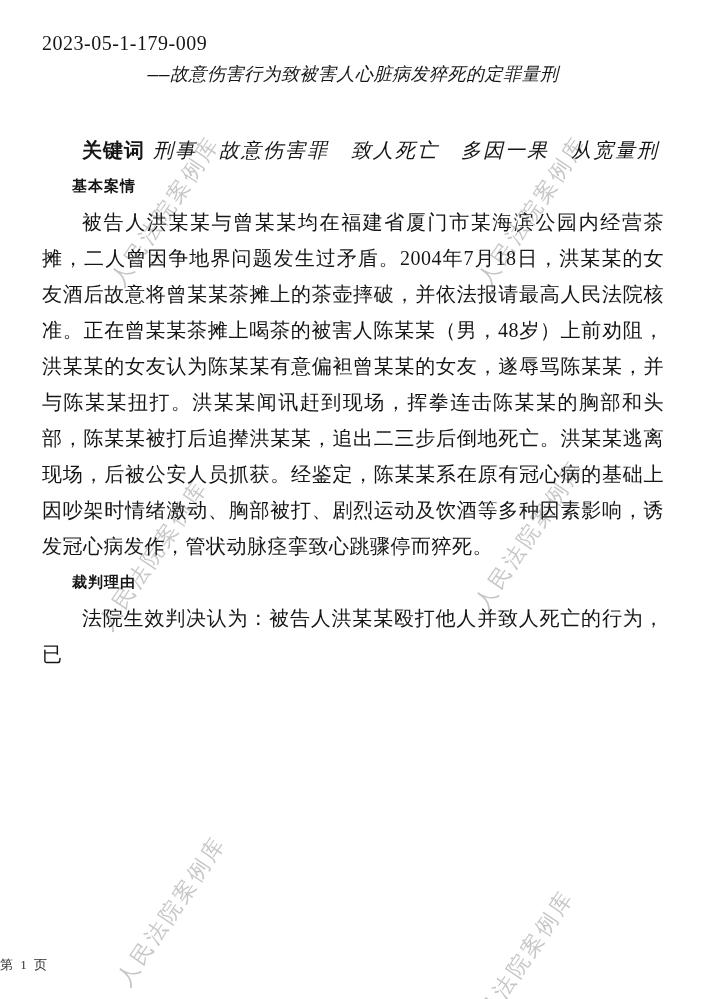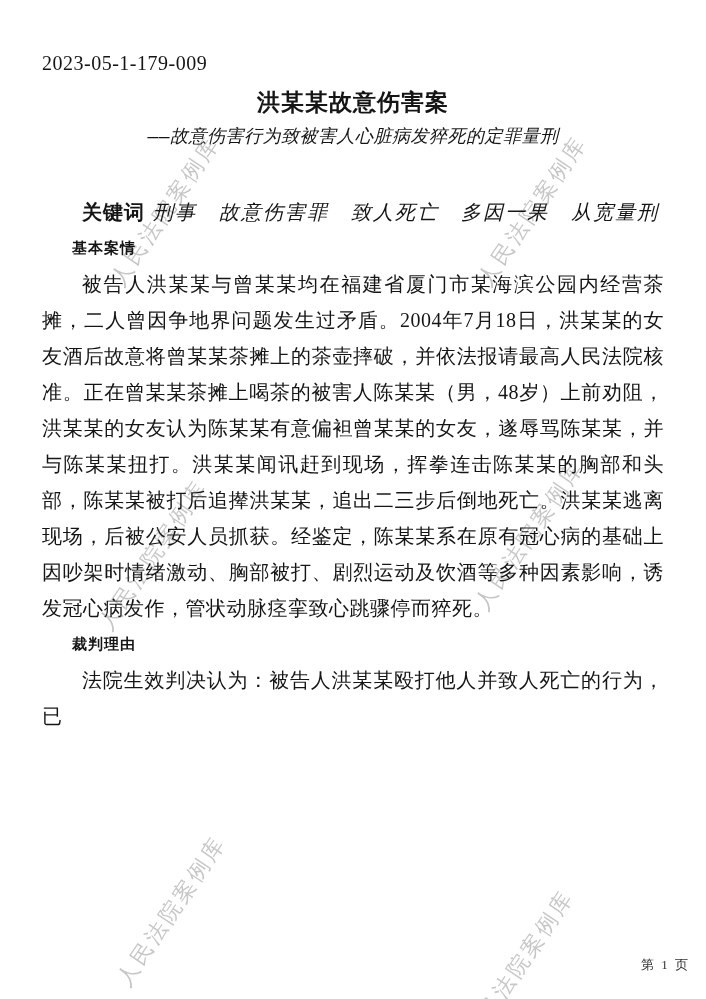--- a/index.html
+++ b/index.html
@@ -30,21 +30,21 @@
     pointer-events: none;
     user-select: none;
   }
   .content {
     position: absolute;
     left: 42px;
     right: 42px;
     top: 0;
   }
   .doc-number {
-    padding-top: 50px;
+    padding-top: 30px;
     font-size: 20px;
     line-height: 26px;
     letter-spacing: 0.5px;
   }
   .title {
     margin: 12px 0 0 0;
     text-align: center;
     font-size: 23px;
     line-height: 30px;
     font-weight: bold;
@@ -90,21 +90,21 @@
     line-height: 36px;
     text-align: justify;
     text-indent: 2em;
     letter-spacing: 0.5px;
   }
   .footer {
     position: absolute;
     left: 0;
     right: 16px;
     top: 956px;
-    text-align: right;
+    text-align: left;
     font-size: 13px;
     color: #333333;
     letter-spacing: 2px;
   }
 </style>
 </head>
 <body>
 
 <div class="page">
 
@@ -112,21 +112,20 @@
   <div class="wm" style="left:445px; top:196px;">人民法院案例库</div>
   <div class="wm" style="left:66px;  top:540px;">人民法院案例库</div>
   <div class="wm" style="left:442px; top:520px;">人民法院案例库</div>
   <div class="wm" style="left:84px;  top:896px;">人民法院案例库</div>
   <div class="wm" style="left:432px; top:950px;">人民法院案例库</div>
 
   <div class="content">
 
     <div class="doc-number">2023-05-1-179-009</div>
 
-    <h1 class="title">洪某某故意伤害案</h1>
 
     <div class="subtitle">——故意伤害行为致被害人心脏病发猝死的定罪量刑</div>
 
     <p class="keywords">
       <span class="kw-label">关键词</span><span class="kw-value">刑事　故意伤害罪　致人死亡　多因一果　从宽量刑</span>
     </p>
 
     <h2 class="section-heading">基本案情</h2>
 
     <p class="body-para">被告人洪某某与曾某某均在福建省厦门市某海滨公园内经营茶摊，二人曾因争地界问题发生过矛盾。2004年7月18日，洪某某的女友酒后故意将曾某某茶摊上的茶壶摔破，并依法报请最高人民法院核准。正在曾某某茶摊上喝茶的被害人陈某某（男，48岁）上前劝阻，洪某某的女友认为陈某某有意偏袒曾某某的女友，遂辱骂陈某某，并与陈某某扭打。洪某某闻讯赶到现场，挥拳连击陈某某的胸部和头部，陈某某被打后追撵洪某某，追出二三步后倒地死亡。洪某某逃离现场，后被公安人员抓获。经鉴定，陈某某系在原有冠心病的基础上因吵架时情绪激动、胸部被打、剧烈运动及饮酒等多种因素影响，诱发冠心病发作，管状动脉痉挛致心跳骤停而猝死。</p>

